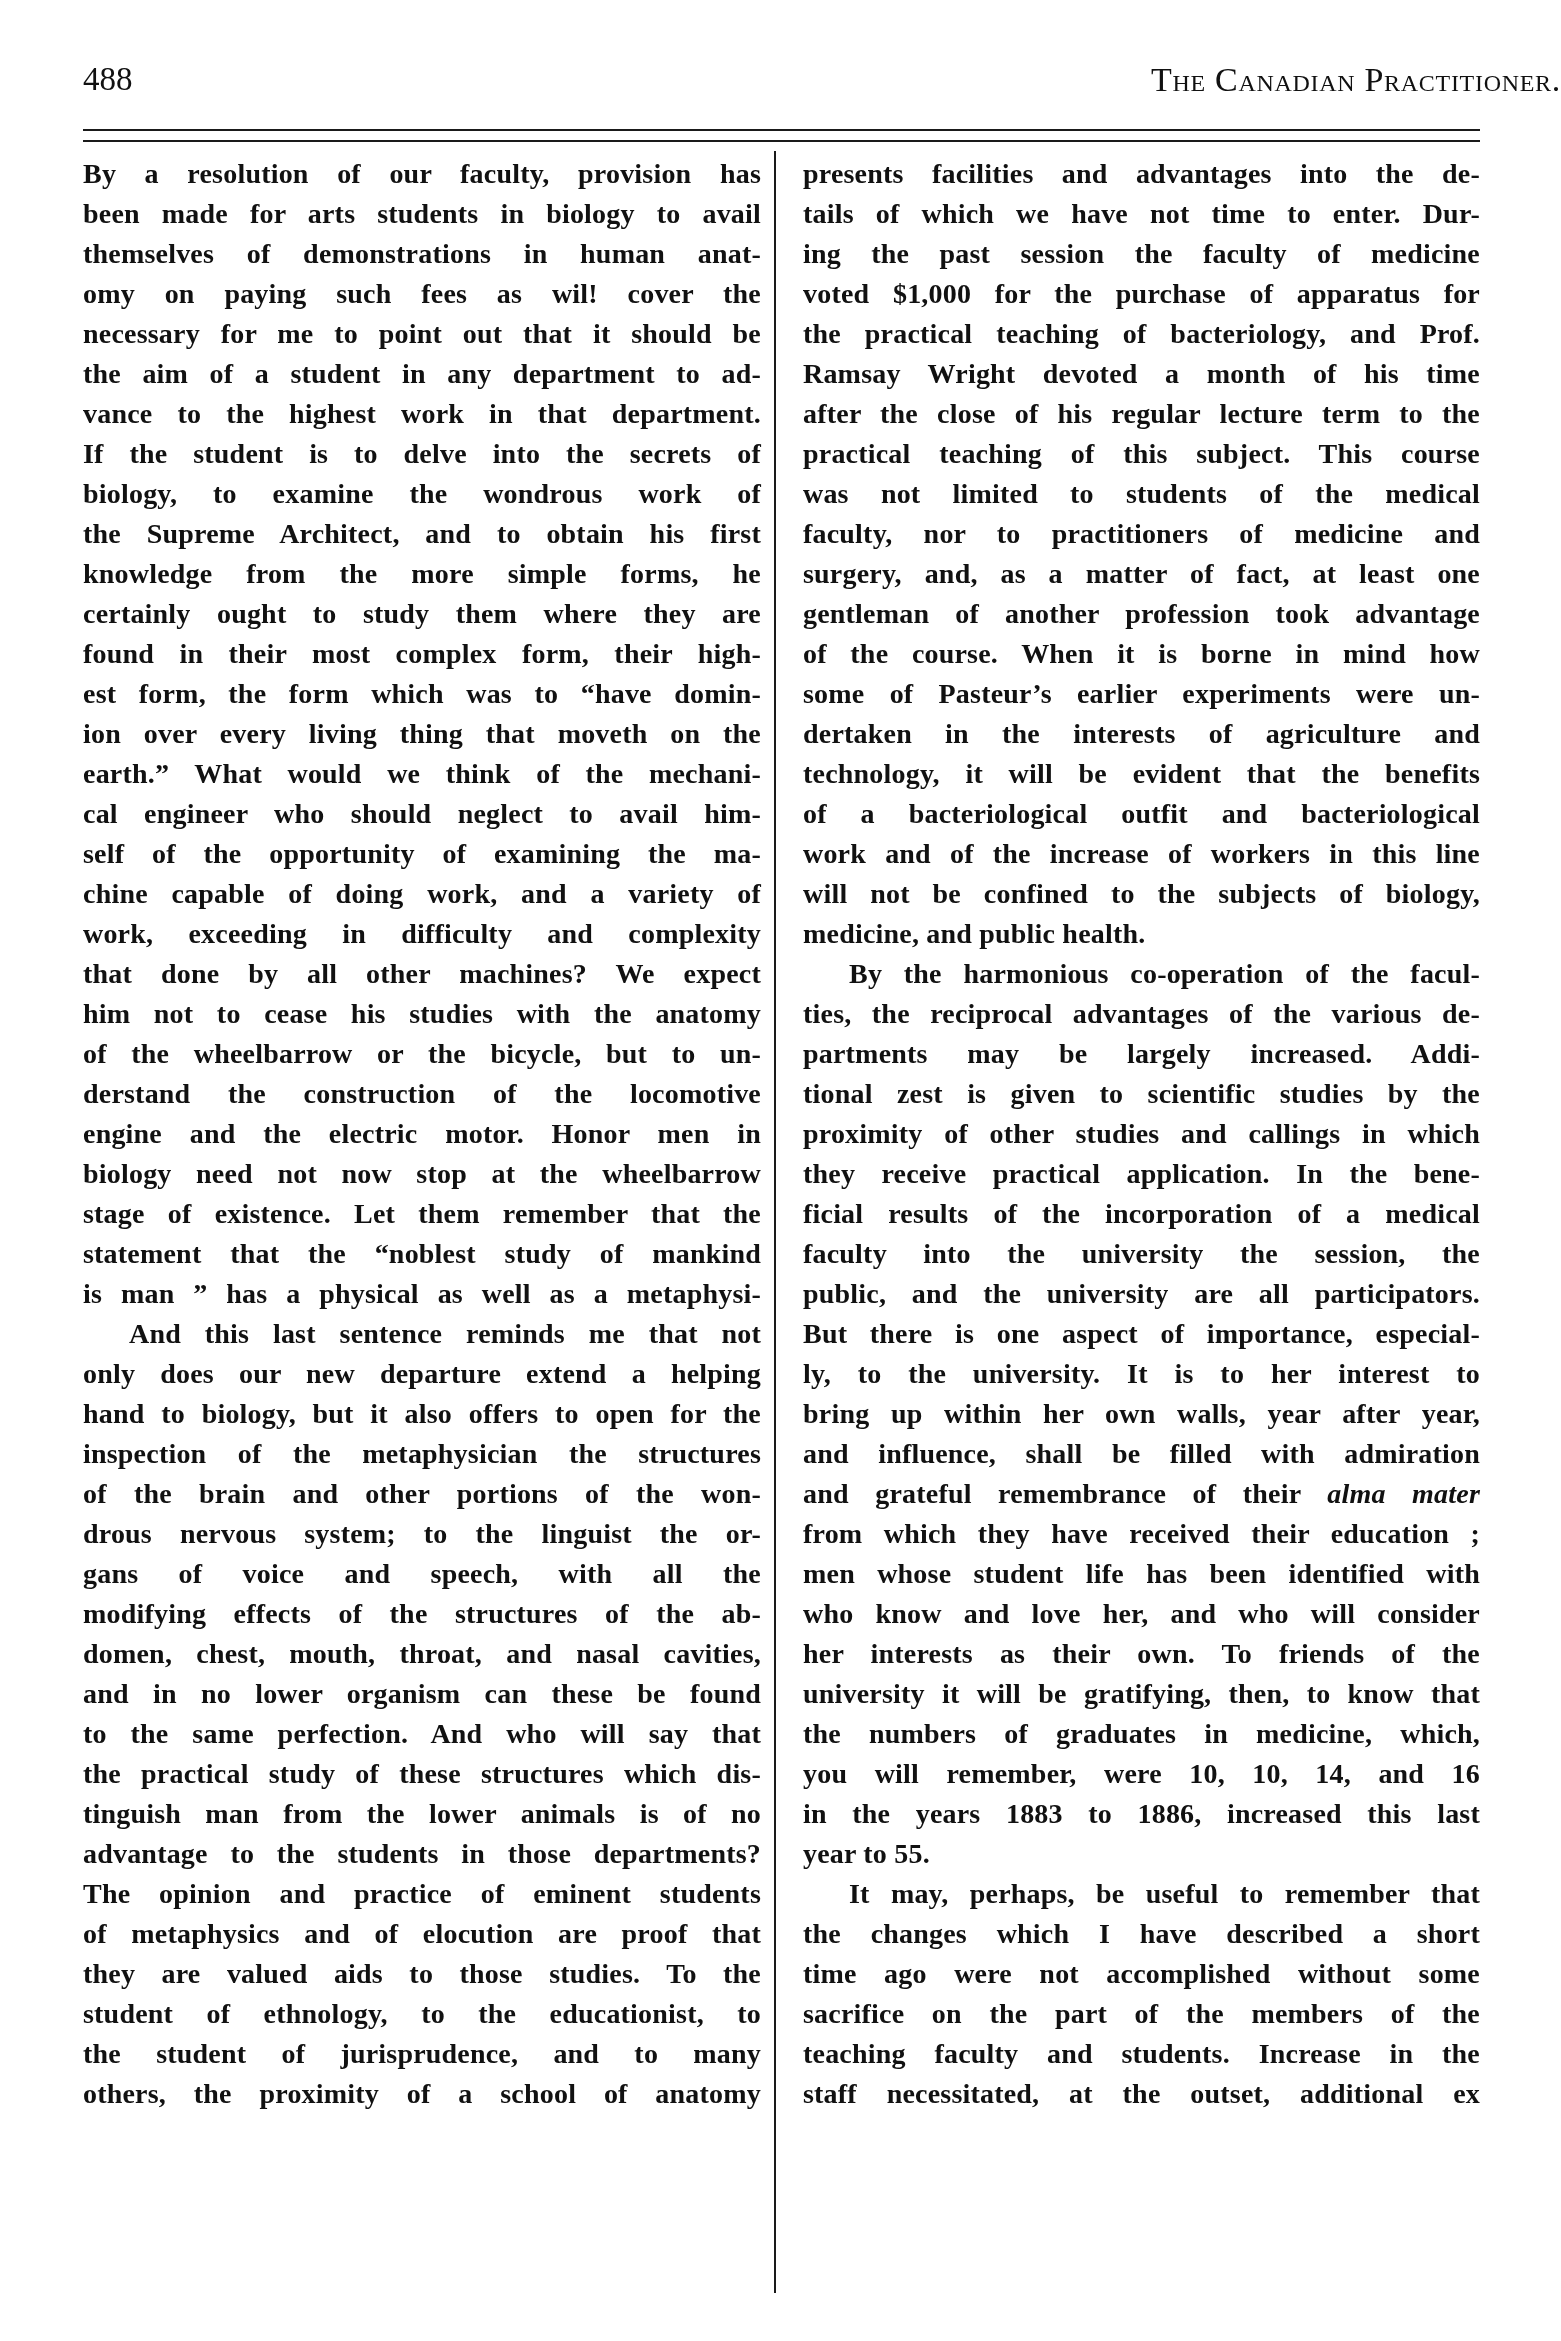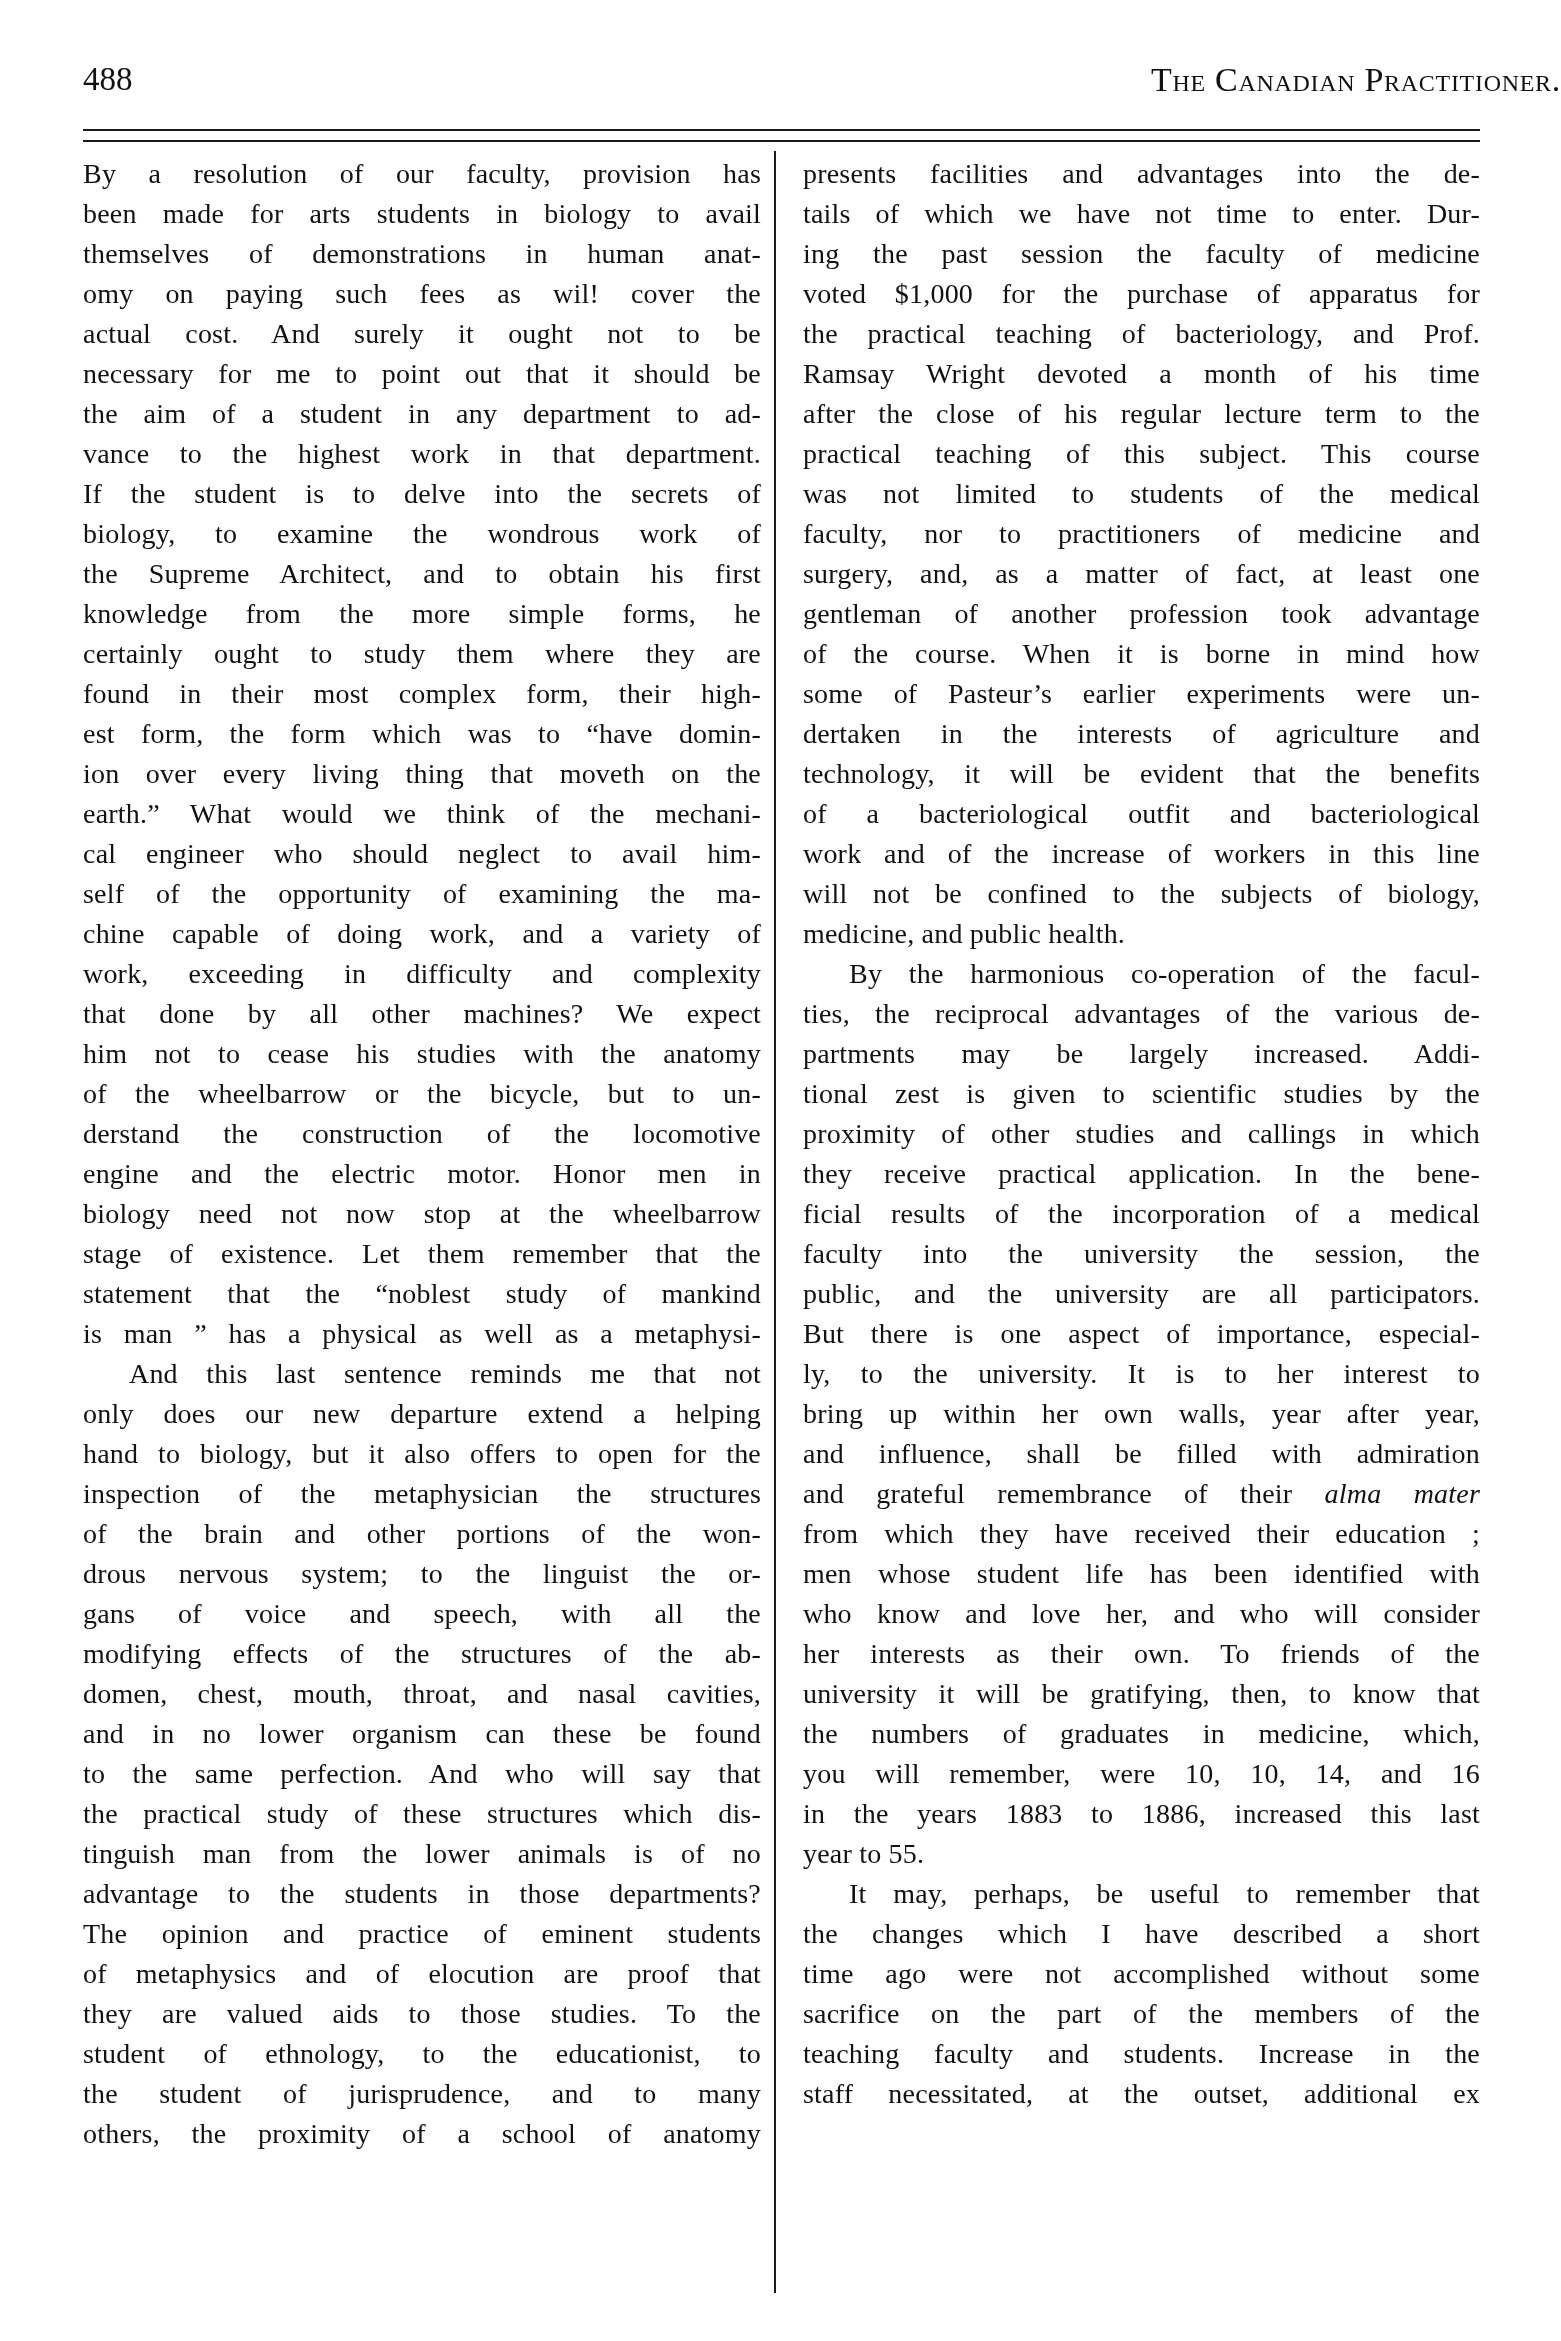--- a/index.html
+++ b/index.html
@@ -9,21 +9,21 @@
   .page-number { position: absolute; left: 83px; top: 60px; font-size: 33px; line-height: 39px;
                  font-family: "Liberation Serif", serif; }
   .running-head { position: absolute; left: 0; width: 1561px; top: 60px; text-align: right;
                   font-family: "Liberation Serif", serif; font-size: 34px; line-height: 39px;
                   letter-spacing: 0.7px; }
   .running-head .sc { font-variant: small-caps; }
   .rule { position: absolute; left: 83px; width: 1397px; height: 2px; background: #1a1a1a; }
   .rule.r1 { top: 129px; }
   .rule.r2 { top: 140px; }
   .col-sep { position: absolute; left: 774px; top: 151px; width: 2px; height: 2142px; background: #1a1a1a; }
-  .column { position: absolute; top: 154px; }
+  .column { position: absolute; top: 154px; font-weight: bold; }
   .column.left { left: 83px; width: 678px; }
   .column.right { left: 803px; width: 677px; }
   .line { display: block; height: 40px; line-height: 40px; font-size: 28px; white-space: nowrap;
           text-align: justify; text-align-last: justify; font-family: "Liberation Serif", serif;
           letter-spacing: 0.2px; }
   .line.last { text-align-last: left; }
   .line.indent { padding-left: 46px; }
   .line em { font-style: italic; }
 </style>
 </head>
@@ -35,21 +35,20 @@
     <span class="sc">The Canadian Practitioner.</span>
   </div>
   <div class="rule r1"></div>
   <div class="rule r2"></div>
 
   <div class="column left" id="col-left">
       <span class="line">By a resolution of our faculty, provision has</span>
       <span class="line">been made for arts students in biology to avail</span>
       <span class="line">themselves of demonstrations in human anat-</span>
       <span class="line">omy on paying such fees as wil! cover the</span>
-      <span class="line">actual cost. And surely it ought not to be</span>
       <span class="line">necessary for me to point out that it should be</span>
       <span class="line">the aim of a student in any department to ad-</span>
       <span class="line">vance to the highest work in that department.</span>
       <span class="line">If the student is to delve into the secrets of</span>
       <span class="line">biology, to examine the wondrous work of</span>
       <span class="line">the Supreme Architect, and to obtain his first</span>
       <span class="line">knowledge from the more simple forms, he</span>
       <span class="line">certainly ought to study them where they are</span>
       <span class="line">found in their most complex form, their high-</span>
       <span class="line">est form, the form which was to “have domin-</span>

